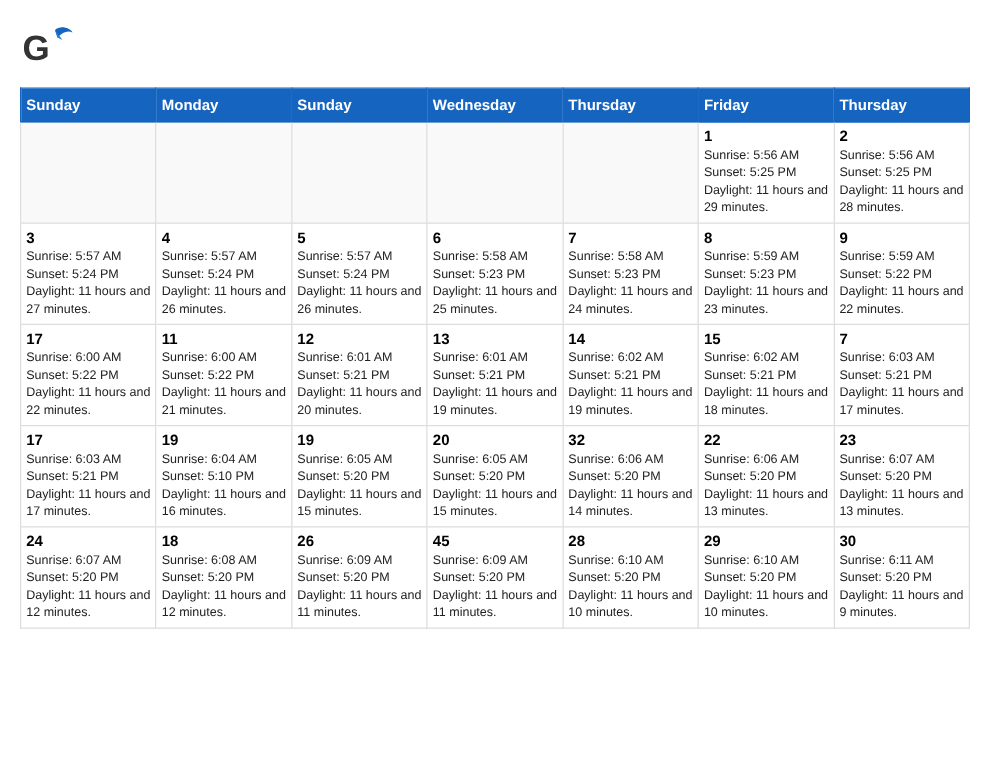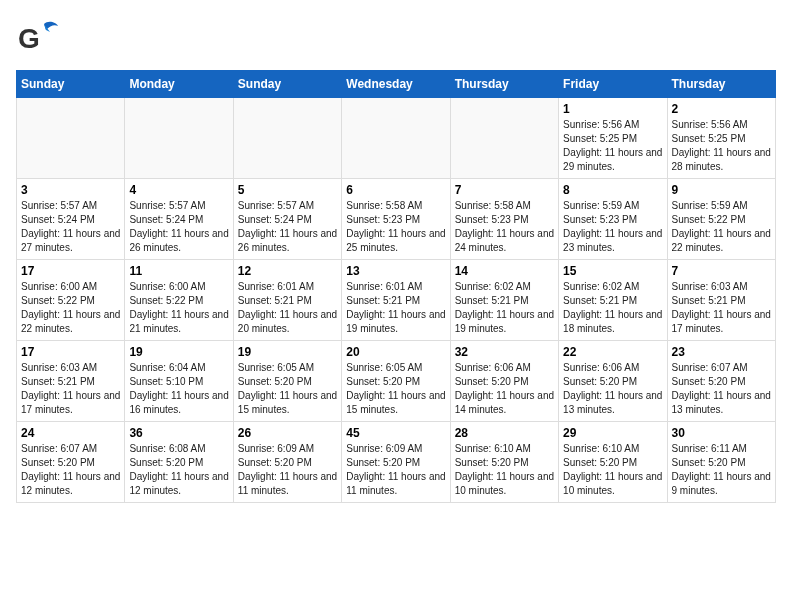--- a/index.html
+++ b/index.html
@@ -270,21 +270,21 @@
         </td>
       </tr>
       <tr>
         <td>
           <span class="day-num">24</span>
           <div class="day-info">Sunrise: 6:07 AM
 Sunset: 5:20 PM
 Daylight: 11 hours and 12 minutes.</div>
         </td>
         <td>
-          <span class="day-num">36</span>
+          <span class="day-num">18</span>
           <div class="day-info">Sunrise: 6:08 AM
 Sunset: 5:20 PM
 Daylight: 11 hours and 12 minutes.</div>
         </td>
         <td>
           <span class="day-num">26</span>
           <div class="day-info">Sunrise: 6:09 AM
 Sunset: 5:20 PM
 Daylight: 11 hours and 11 minutes.</div>
         </td>

